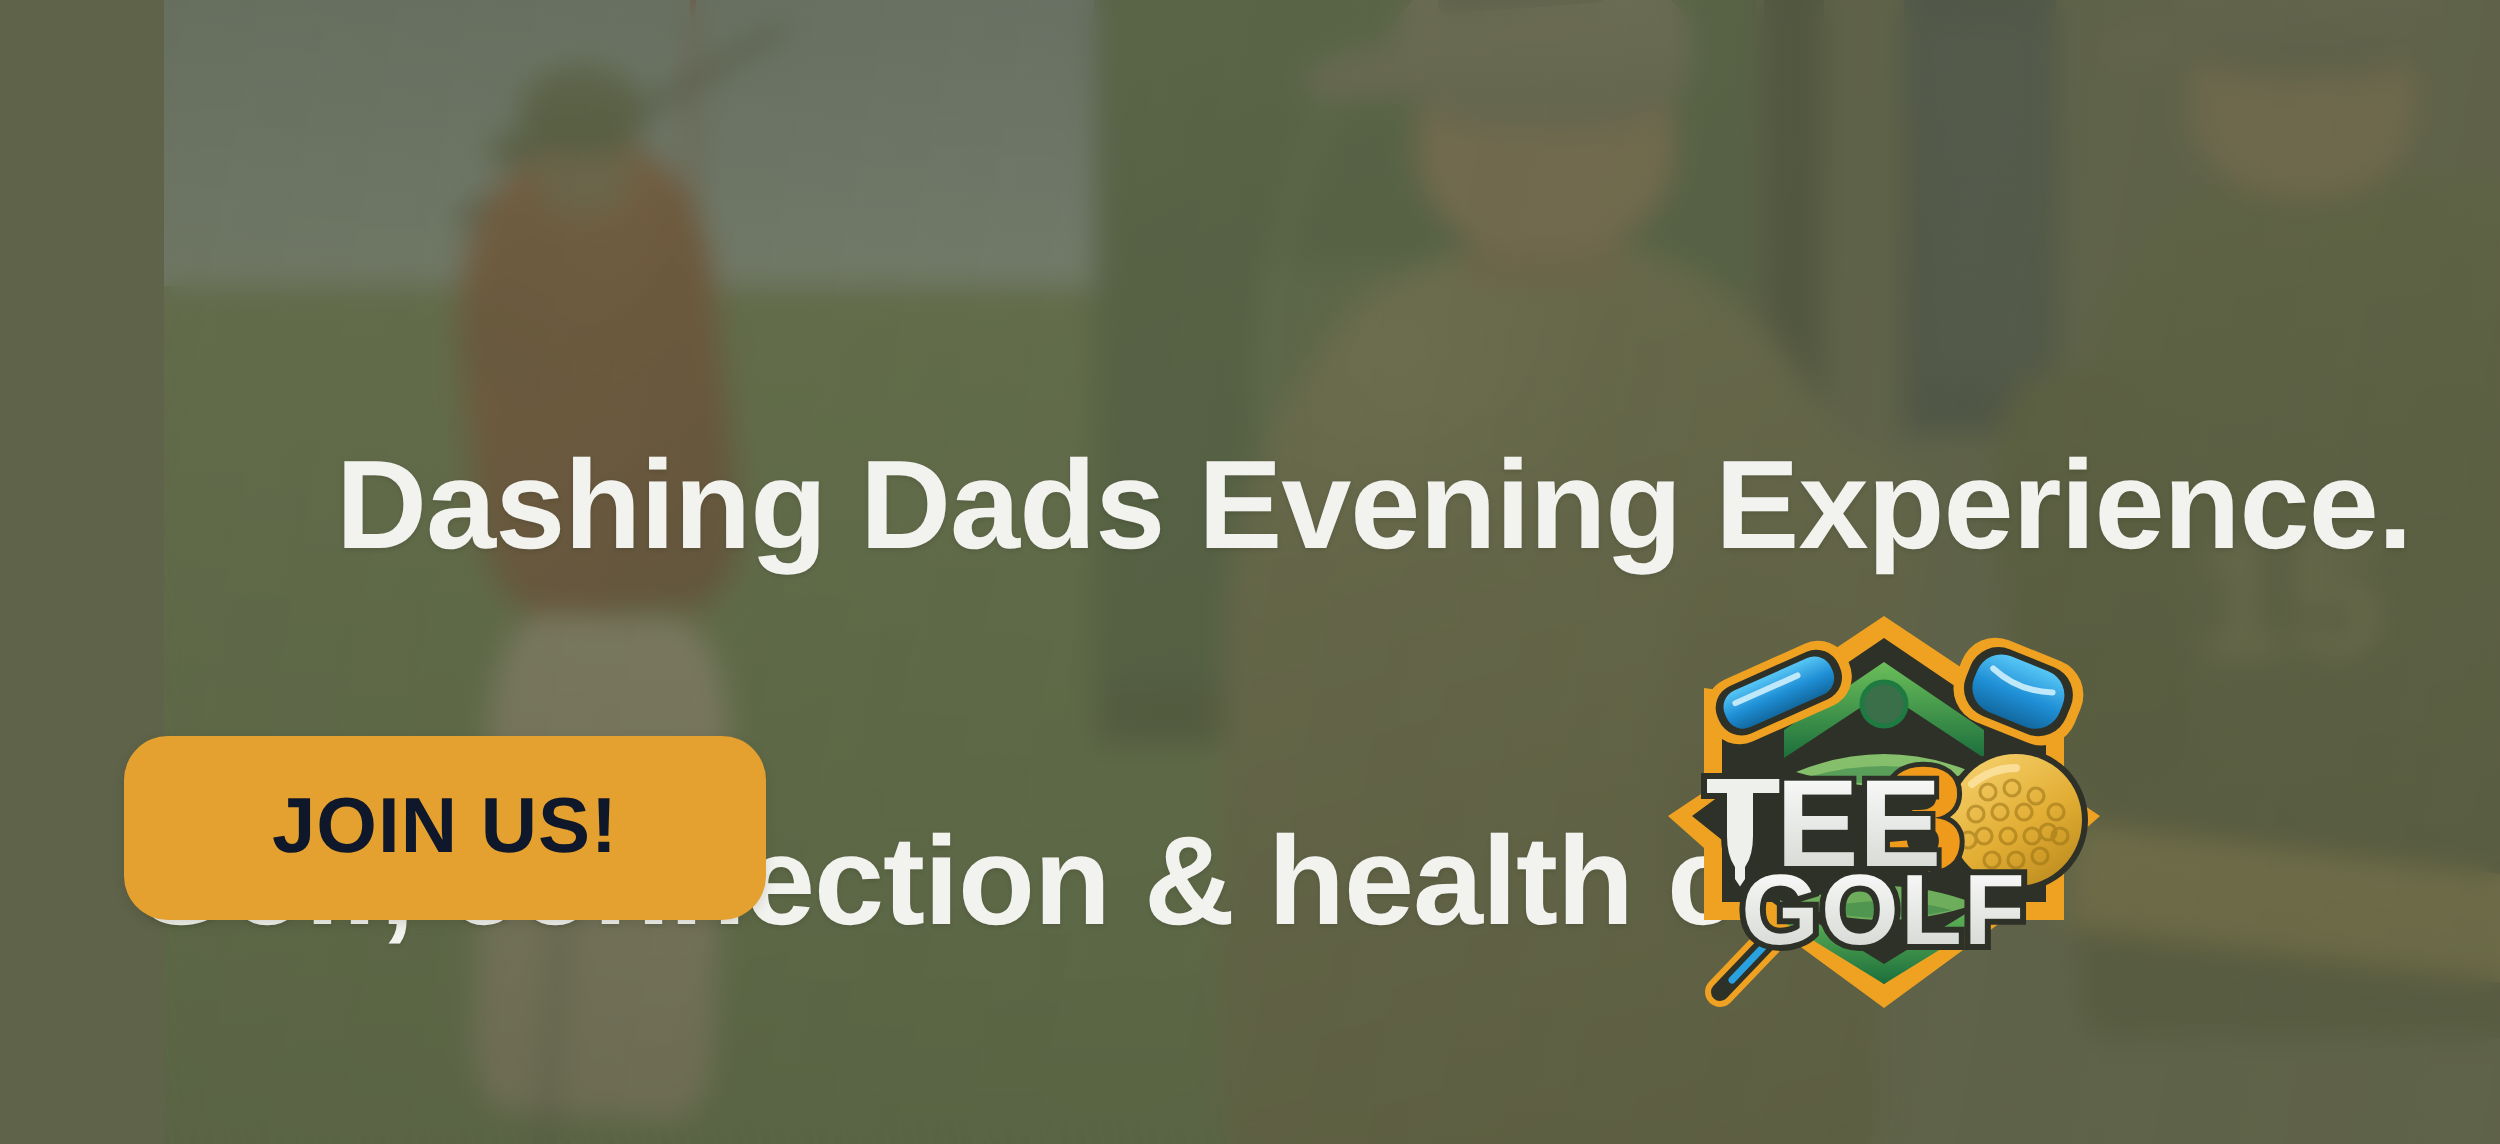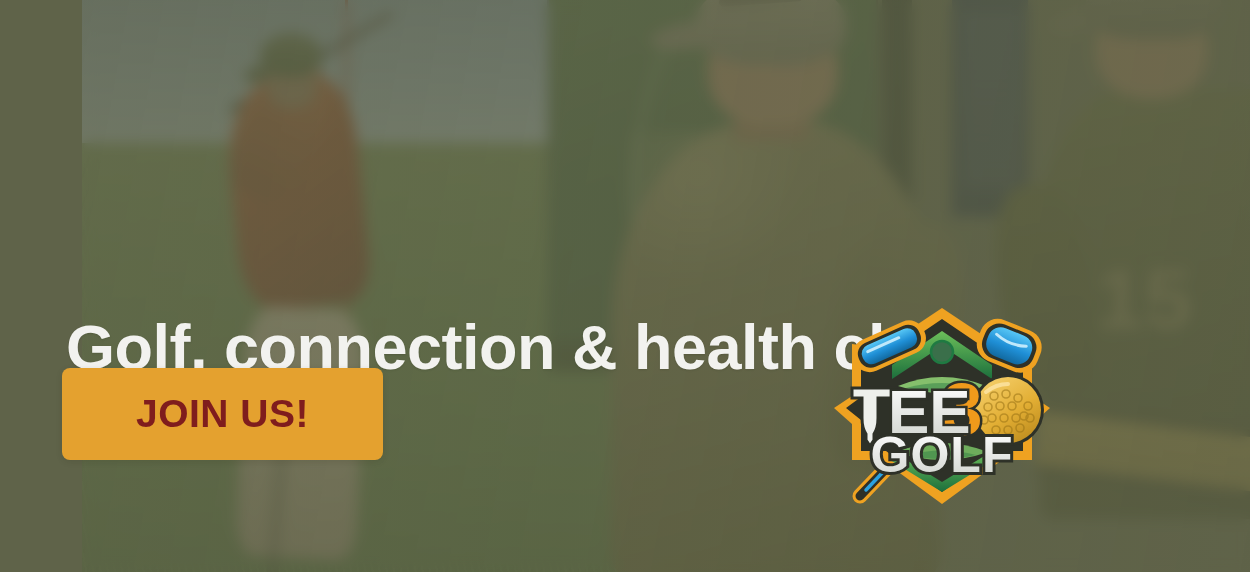--- a/index.html
+++ b/index.html
@@ -285,22 +285,22 @@
     white-space:pre;
     text-shadow:0 1px 2px rgba(40,45,30,.18);
   }
   .headline .l2{ display:block; }
 
   .cta{
     position:absolute; left:62px; top:368px;
     width:321px; height:92px;
     background:#e4a12f;
     border:none;
-    border-radius:8px;
-    color:#7f1d1d;
+    border-radius:22px;
+    color:#0f172a;
     font-family:"Liberation Sans", sans-serif;
     font-size:39px;
     font-weight:bold;
     letter-spacing:.5px;
     cursor:pointer;
     display:flex; align-items:center; justify-content:center;
     box-shadow:0 2px 6px rgba(40,40,20,.14);
   }
 
   
@@ -369,20 +369,21 @@
     <div class="photo-blur"></div>
     <div class="photo-tint"></div>
     <div class="photo-tint2"></div>
   </div>
 
   <div class="left-band"></div>
 
   <div class="content">
 
     <div class="headline">
+      <span>Dashing Dads Evening Experience.</span>
       <span class="l2">Golf, connection &amp; health chat.</span>
     </div>
 
     <button class="cta">JOIN US!</button>
 
     <div class="logo">
       <svg viewBox="0 0 232 212" xmlns="http://www.w3.org/2000/svg" aria-hidden="true">
         <defs>
           <linearGradient id="blueClub" x1="0" y1="0" x2="0" y2="1">
             <stop offset="0%" stop-color="#57c6f5"></stop>

